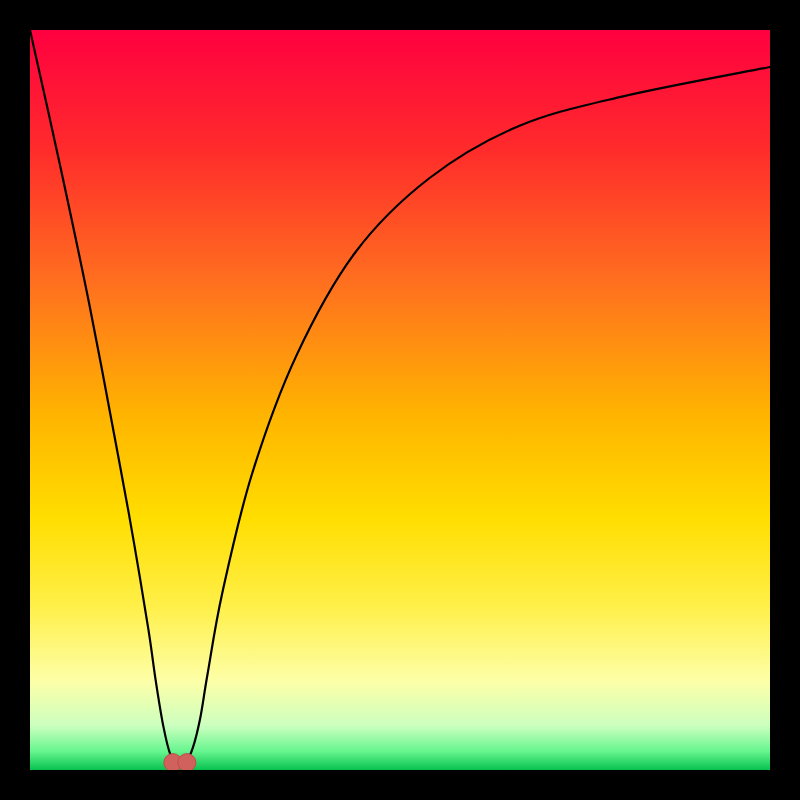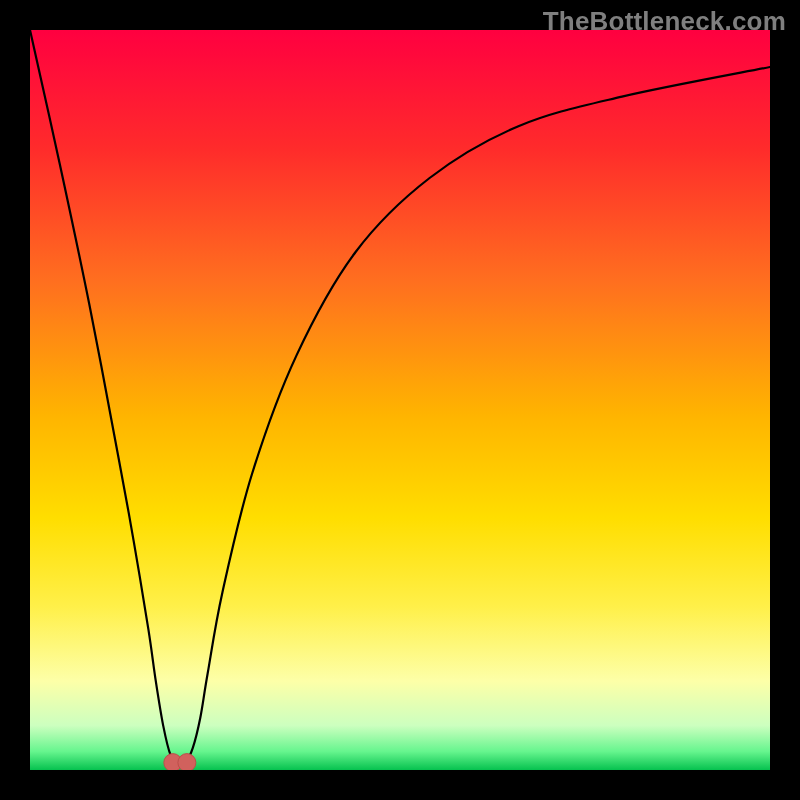--- a/index.html
+++ b/index.html
@@ -38,21 +38,20 @@
     display: block;
     width: 740px;
     height: 740px;
   }
 </style>
 </head>
 <body>
 
 <div class="frame">
 
-  <div class="watermark">TheBottleneck.com</div>
 
   <div class="plot">
     <svg id="chart-svg" viewBox="0 0 740 740" preserveAspectRatio="none">
       <defs>
         <linearGradient id="bg-grad" x1="0" y1="0" x2="0" y2="1">
             <stop offset="0%" stop-color="#ff0040"></stop>
             <stop offset="16%" stop-color="#ff2b2b"></stop>
             <stop offset="34%" stop-color="#ff6f1f"></stop>
             <stop offset="52%" stop-color="#ffb400"></stop>
             <stop offset="66%" stop-color="#ffde00"></stop>

